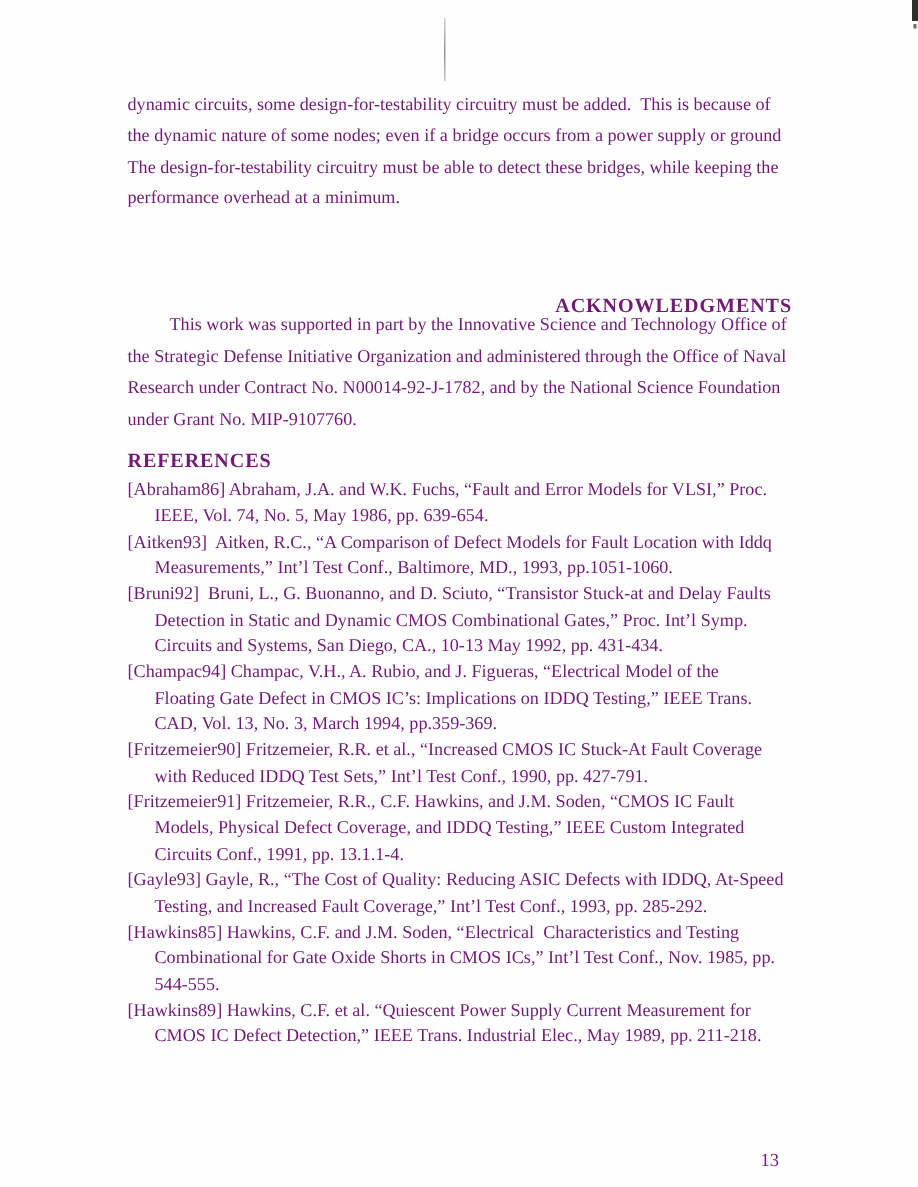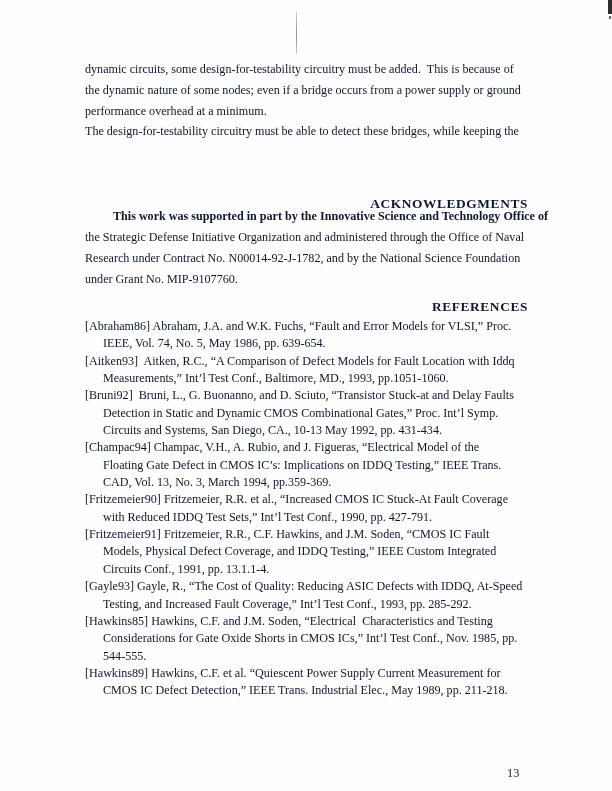--- a/index.html
+++ b/index.html
@@ -6,21 +6,21 @@
     margin: 0;
     padding: 0;
     background: #ffffff;
   }
   .page {
     position: relative;
     width: 612px;
     height: 791px;
     background: #fefefe;
     font-family: "Liberation Serif", serif;
-    color: #0f172a;
+    color: #701a75;
     overflow: hidden;
   }
   .tline {
     white-space: pre;
   }
   .it {
   }
   #para1 {
     position: absolute;
     left: 85px;
@@ -43,28 +43,27 @@
   #ack-para {
     position: absolute;
     left: 85px;
     top: 206px;
     width: 460px;
     font-size: 12.1px;
     line-height: 20.9px;
   }
   #ack-para .tline:first-child {
     text-indent: 28px;
-    font-weight: bold;
   }
   #ref-heading {
     position: absolute;
     left: 85px;
     top: 298px;
     width: 443px;
-    text-align: right;
+    text-align: left;
     font-weight: bold;
     font-size: 13.4px;
     letter-spacing: 0.6px;
     line-height: 17px;
   }
   #refs {
     position: absolute;
     left: 85px;
     top: 318px;
     width: 460px;
@@ -110,22 +109,22 @@
 <body>
 
 <div class="page">
   <div class="artifact-vline"></div>
   <div class="corner-mark"></div>
   <div class="corner-dot"></div>
 
   <div id="para1">
       <div class="tline"><span>dynamic circuits, some design-for-testability circuitry must be added.  This is because of</span></div>
       <div class="tline"><span>the dynamic nature of some nodes; even if a bridge occurs from a power supply or ground</span></div>
+      <div class="tline"><span>The design-for-testability circuitry must be able to detect these bridges, while keeping the</span></div>
       <div class="tline"><span>performance overhead at a minimum.</span></div>
-      <div class="tline"><span>The design-for-testability circuitry must be able to detect these bridges, while keeping the</span></div>
     </div>
 
   <div id="ack-heading">ACKNOWLEDGMENTS</div>
   <div id="ack-para">
       <div class="tline"><span>This work was supported in part by the Innovative Science and Technology Office of</span></div>
       <div class="tline"><span>the Strategic Defense Initiative Organization and administered through the Office of Naval</span></div>
       <div class="tline"><span>Research under Contract No. N00014-92-J-1782, and by the National Science Foundation</span></div>
       <div class="tline"><span>under Grant No. MIP-9107760.</span></div>
     </div>
 
@@ -157,21 +156,21 @@
         <div class="tline"><span>[Fritzemeier91] Fritzemeier, R.R., C.F. Hawkins, and J.M. Soden, “CMOS IC Fault</span></div>
         <div class="tline"><span>Models, Physical Defect Coverage, and IDDQ Testing,” </span><span class="it">IEEE Custom Integrated</span></div>
         <div class="tline"><span class="it">Circuits Conf.</span><span>, 1991, pp. 13.1.1-4.</span></div>
       </div>
       <div class="ref">
         <div class="tline"><span>[Gayle93] Gayle, R., “The Cost of Quality: Reducing ASIC Defects with IDDQ, At-Speed</span></div>
         <div class="tline"><span>Testing, and Increased Fault Coverage,” </span><span class="it">Int’l Test Conf.</span><span>, 1993, pp. 285-292.</span></div>
       </div>
       <div class="ref">
         <div class="tline"><span>[Hawkins85] Hawkins, C.F. and J.M. Soden, “Electrical  Characteristics and Testing</span></div>
-        <div class="tline"><span>Considerations for Gate Oxide Shorts in CMOS ICs,” </span><span class="it">Int’l Test Conf.</span><span>, Nov. 1985, pp.</span></div>
+        <div class="tline"><span>Combinational for Gate Oxide Shorts in CMOS ICs,” </span><span class="it">Int’l Test Conf.</span><span>, Nov. 1985, pp.</span></div>
         <div class="tline"><span>544-555.</span></div>
       </div>
       <div class="ref">
         <div class="tline"><span>[Hawkins89] Hawkins, C.F. </span><span class="it">et al.</span><span> “Quiescent Power Supply Current Measurement for</span></div>
         <div class="tline"><span>CMOS IC Defect Detection,” </span><span class="it">IEEE Trans. Industrial Elec.</span><span>, May 1989, pp. 211-218.</span></div>
       </div>
     </div>
 
   <div id="page-number">13</div>
 </div>

